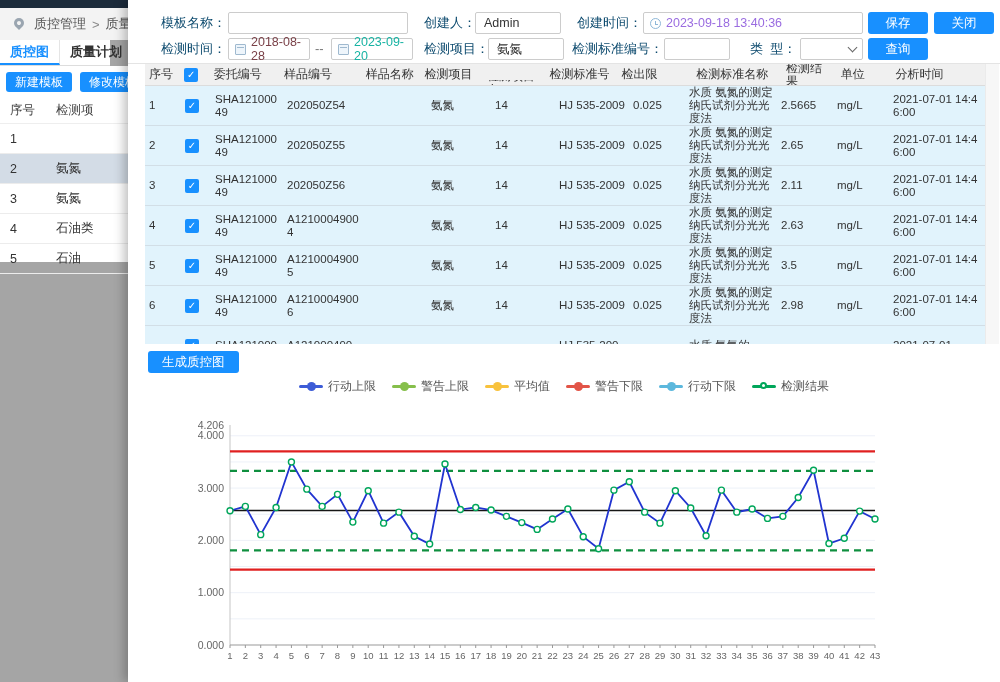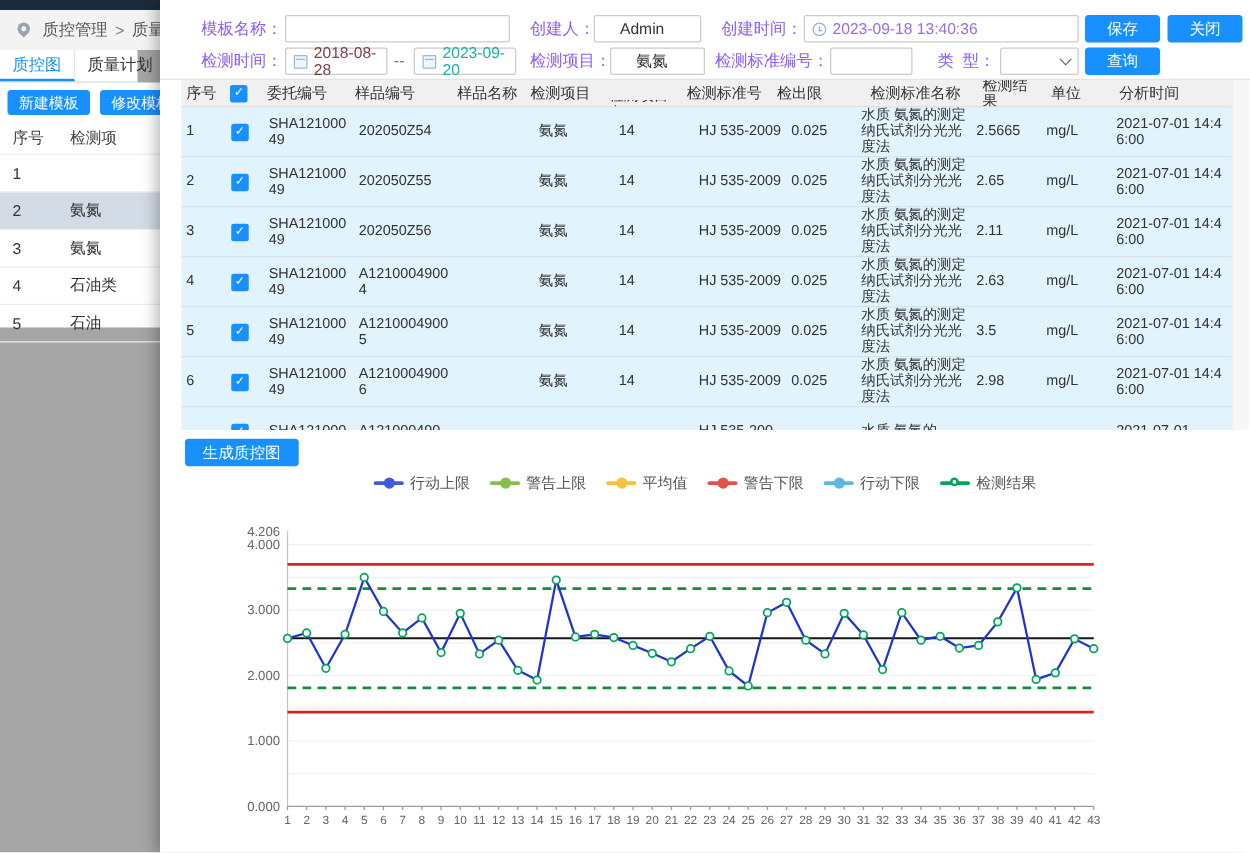--- a/index.html
+++ b/index.html
@@ -6,37 +6,37 @@
   html,body { width:1000px; height:682px; font-family:"Liberation Sans","DejaVu Sans",sans-serif; background:#fff; overflow:hidden; }
   body { position:relative; }
 
   
   .bg-left { position:absolute; left:0; top:0; width:128px; height:682px; background:#a5a5a5; overflow:hidden; }
   .topbar { position:absolute; left:0; top:0; width:128px; height:8px; background:#1c2b3b; }
   .crumb-bar { position:absolute; left:0; top:8px; width:128px; height:32px; background:#f3f3f3; display:flex; align-items:center; white-space:nowrap; overflow:hidden; color:#555; font-size:13px; }
   .pin { width:10px; height:10px; background:#9aa5b0; border-radius:50% 50% 50% 0; transform:rotate(-45deg); margin:0 10px 2px 14px; flex:0 0 auto; }
   .pin::after { content:""; position:absolute; left:3px; top:3px; width:4px; height:4px; border-radius:50%; background:#f3f3f3; }
   .crumb-bar .sep { margin:0 6px; color:#888; }
-  .tab-bar { position:absolute; left:0; top:40px; width:110px; height:26px; background:#fff; border-bottom:1px solid #ddd; display:flex; }
+  .tab-bar { position:absolute; left:0; top:40px; width:110px; height:26px; background:#fff; border-bottom:1px solid #ddd; display:flex;font-weight:bold; }
   .tab { padding:0 10px; font-size:13px; color:#333; line-height:24px; border-right:1px solid #e5e5e5; white-space:nowrap; }
   .tab.active { color:#1890ff; border-bottom:2px solid #1890ff; }
   .side-white { position:absolute; left:0; top:66px; width:128px; height:196px; background:#fff; }
   .side-btns { position:absolute; left:6px; top:72px; display:flex; gap:8px; }
   .btn { background:#1890ff; color:#fff; border:none; border-radius:3px; font-size:12px; height:20px; line-height:20px; padding:0 9px; white-space:nowrap; cursor:pointer; font-family:inherit; }
   .side-table { position:absolute; left:0; top:98px; width:128px; }
   .shead { display:flex; height:26px; align-items:center; font-size:12.5px; color:#444; border-bottom:1px solid #eee; }
   .shead span:first-child, .srow span:first-child { width:56px; padding-left:10px; }
   .shead span:last-child, .srow span:last-child { flex:1; white-space:nowrap; }
   .srow { display:flex; height:30px; align-items:center; font-size:12.5px; color:#333; border-bottom:1px solid #ececec; }
   .srow.sel { background:#d3dce6; }
 
   
   .modal { position:absolute; left:128px; top:0; width:872px; height:682px; background:#fff; box-shadow:-4px 0 10px rgba(0,0,0,.25); }
-  .flabel { position:absolute; font-size:13px; color:#8b5cf6; line-height:22px; white-space:nowrap; }
-  .finput { position:absolute; height:22px; border:1px solid #ccc; border-radius:2px; font-size:12.5px; color:#333; padding:0 20px; background:#fff; font-family:inherit; }
+  .flabel { position:absolute; font-size:13px; color:#0c4a6e; line-height:22px; white-space:nowrap; }
+  .finput { position:absolute; height:22px; border:1px solid #ccc; border-radius:2px; font-size:12.5px; color:#333; padding:0 8px; background:#fff; font-family:inherit; }
   .fbox { position:absolute; height:22px; border:1px solid #ccc; border-radius:2px; background:#fff; display:flex; align-items:center; padding:0 6px; font-size:12.5px; gap:5px; }
   .ic-cal { width:11px; height:11px; border:1px solid #9fb9cf; border-radius:1px; position:relative; flex:0 0 auto; background:#eef5fb; }
   .ic-cal::after { content:""; position:absolute; left:1px; top:2px; width:7px; height:1px; background:#9fb9cf; }
   .ic-clock { width:11px; height:11px; border:1px solid #8fb8d8; border-radius:50%; position:relative; flex:0 0 auto; }
   .ic-clock::after { content:""; position:absolute; left:4px; top:2px; width:1px; height:4px; background:#8fb8d8; }
   .ic-clock::before { content:""; position:absolute; left:4px; top:5px; width:3px; height:1px; background:#8fb8d8; }
   .chev { width:7px; height:7px; border-right:1.5px solid #666; border-bottom:1.5px solid #666; transform:rotate(45deg); margin-left:auto; margin-top:-3px; }
   .maroon { color:#7a4148; }
   .teal { color:#17b3a3; }
   .violet { color:#9a6ce0; }

